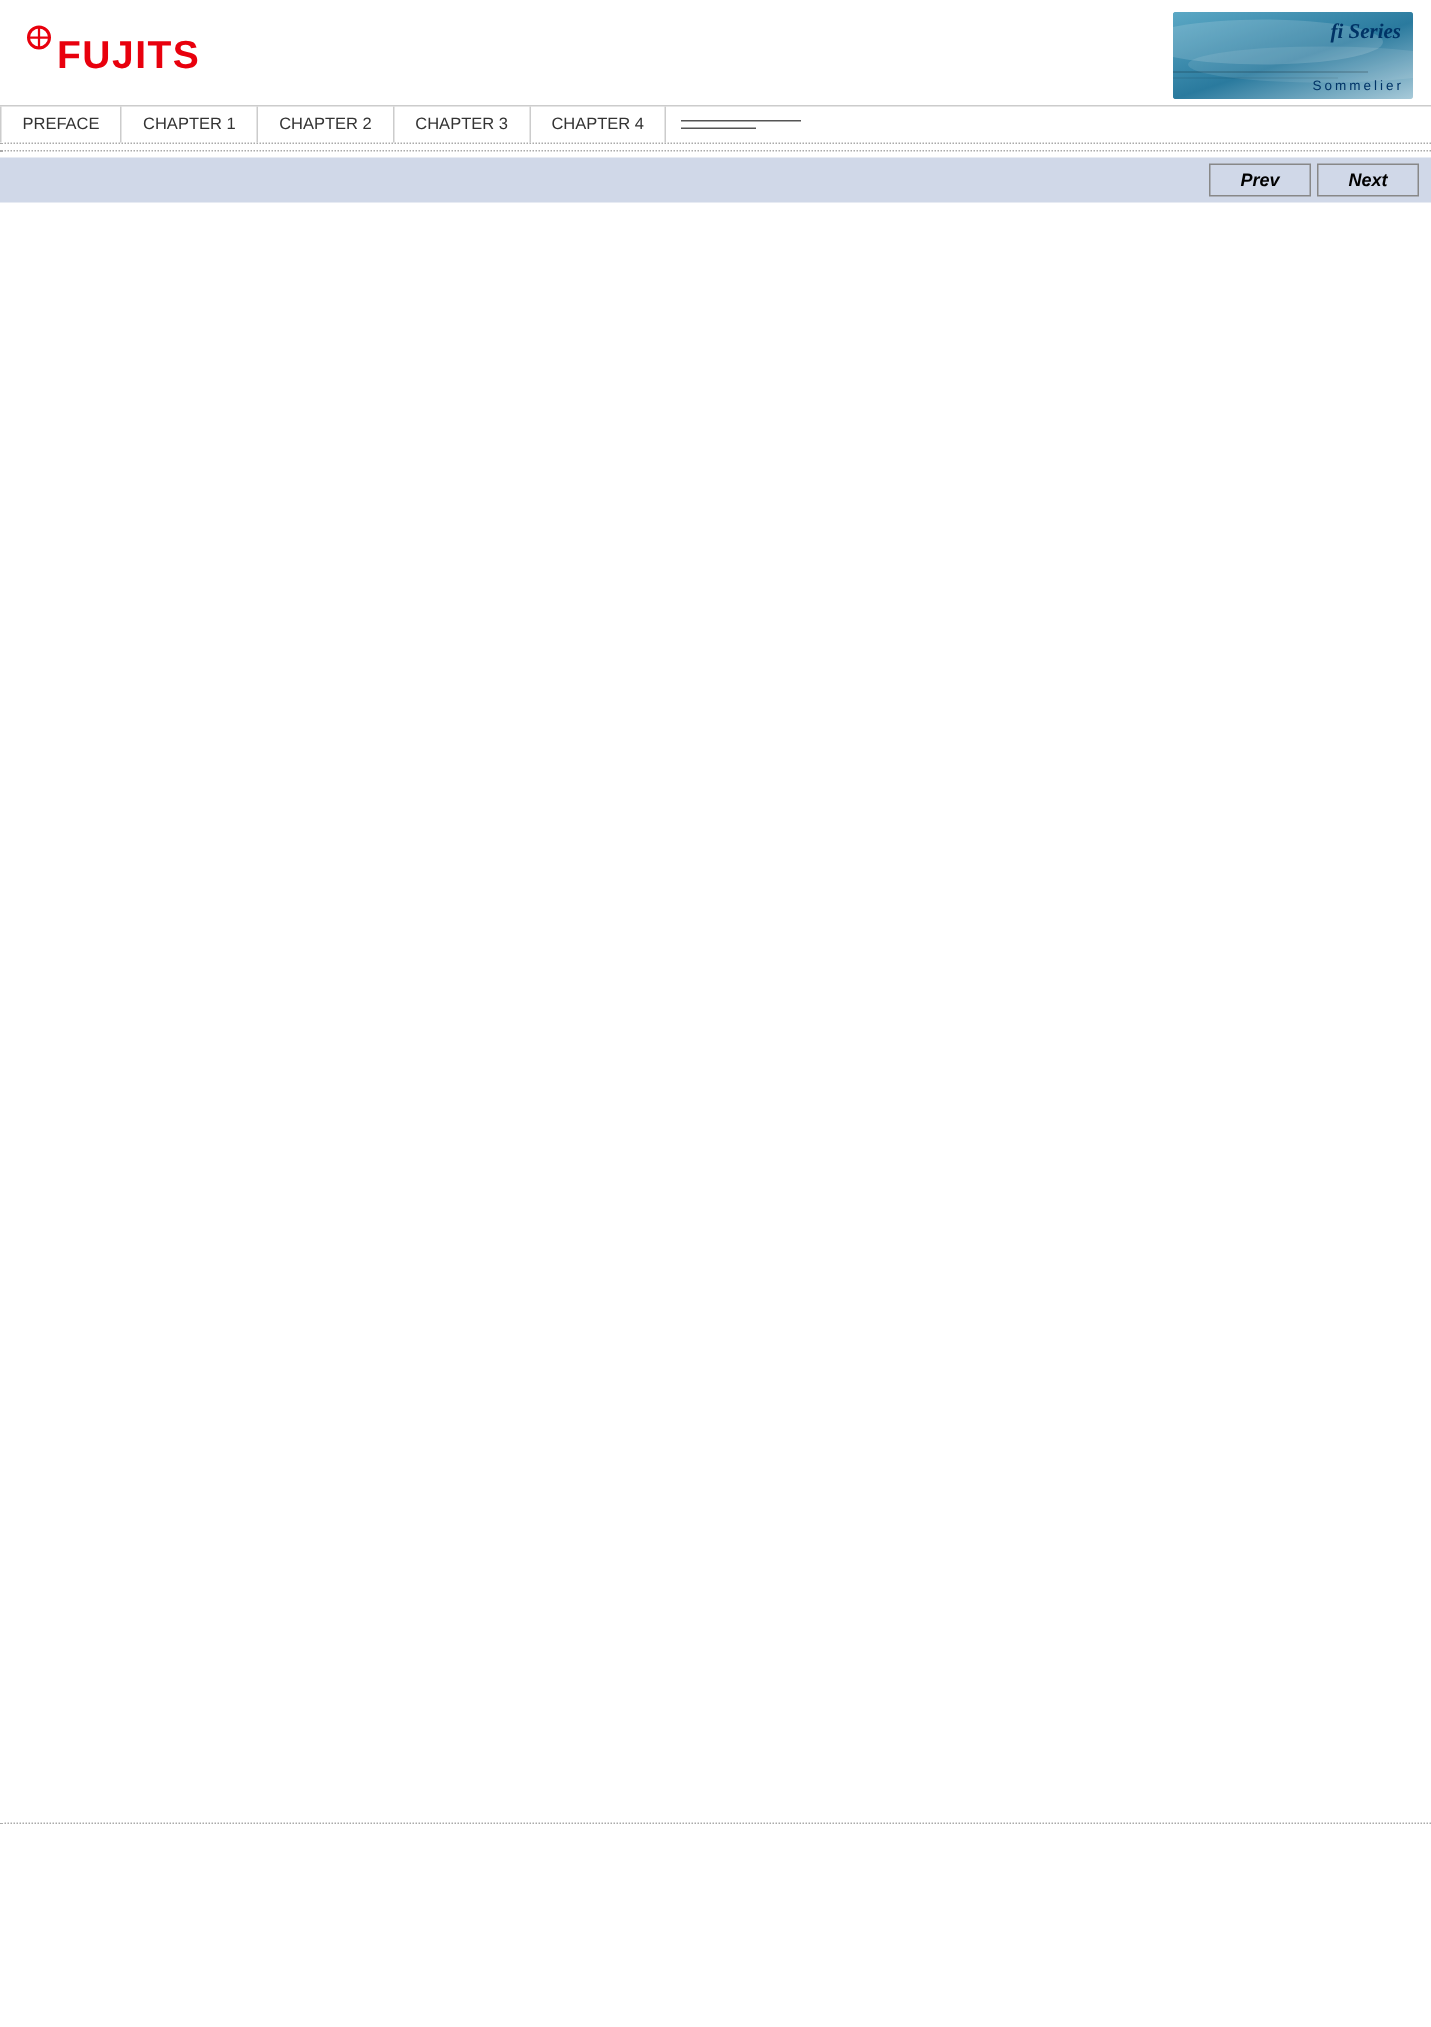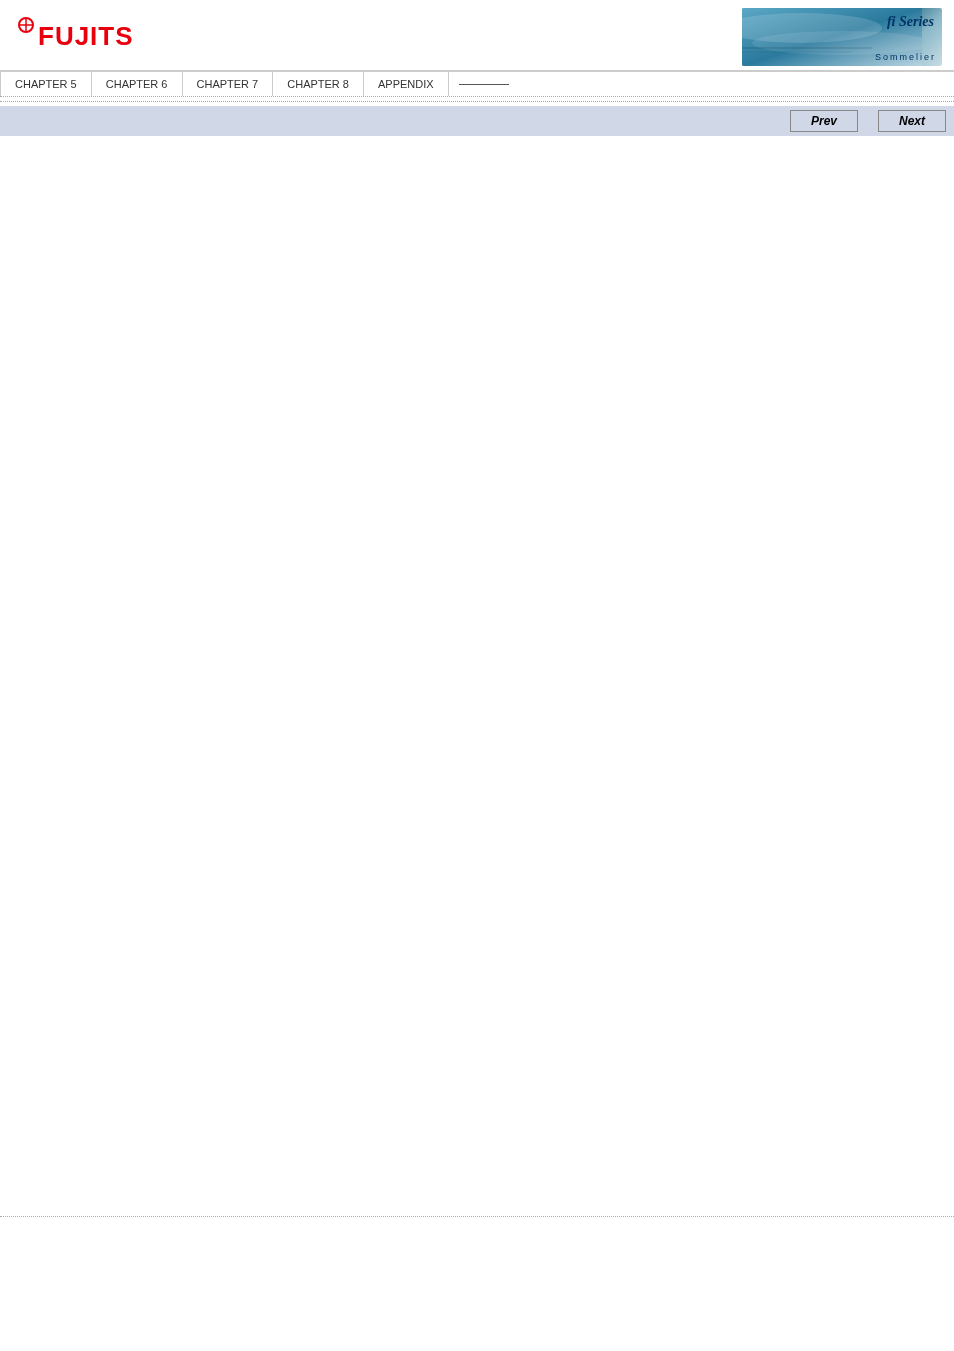--- a/index.html
+++ b/index.html
@@ -26,21 +26,21 @@
       height: 70px;
     }
 
     .logo-area {
       display: flex;
       align-items: center;
     }
 
     
     .fi-series-logo {
-      width: 200px;
+      width: 160px;
       height: 58px;
       position: relative;
       overflow: hidden;
       border-radius: 2px;
     }
 
     .fi-series-bg {
       width: 100%;
       height: 100%;
       background: linear-gradient(135deg, #4a9ab5 0%, #2d7a9a 30%, #1a5f7a 60%, #8ab8c8 80%, #c8dce5 100%);
@@ -111,21 +111,21 @@
       margin: 4px 0;
     }
 
     
     .nav-buttons-bar {
       display: flex;
       justify-content: flex-end;
       align-items: center;
       padding: 4px 8px;
       background: #d0d8e8;
-      gap: 20px;
+      gap: 4px;
     }
 
     .nav-btn {
       padding: 3px 20px;
       font-size: 12px;
       font-style: italic;
       font-weight: bold;
       color: #000;
       background: #d0d8e8;
       border: 1px solid #888;
@@ -205,32 +205,33 @@
         <line x1="0" y1="44" x2="110" y2="44" stroke="rgba(0,0,0,0.15)" stroke-width="0.5"></line>
       </svg>
       <span class="fi-series-text" style="z-index:2;">fi Series</span>
       <span class="fi-series-sub" style="z-index:2;">Sommelier</span>
     </div>
   </div>
 </div>
 
 <div class="nav-bar">
 
-
-  <div class="nav-row nav-row-2">
-    <div class="nav-item">CHAPTER 5</div>
-    <div class="nav-item">CHAPTER 6</div>
-    <div class="nav-item">CHAPTER 7</div>
-    <div class="nav-item">CHAPTER 8</div>
-    <div class="nav-item">APPENDIX</div>
+  <div class="nav-row">
+    <div class="nav-item">PREFACE</div>
+    <div class="nav-item">CHAPTER 1</div>
+    <div class="nav-item">CHAPTER 2</div>
+    <div class="nav-item">CHAPTER 3</div>
+    <div class="nav-item">CHAPTER 4</div>
 
     <div class="nav-ext-lines">
+      <div class="ext-line ext-line-long"></div>
       <div class="ext-line ext-line-short"></div>
     </div>
   </div>
+
 </div>
 
 <hr class="dotted-separator">
 
 <div class="nav-buttons-bar">
   <button class="nav-btn">Prev</button>
   <button class="nav-btn">Next</button>
 </div>
 
 <div class="main-content">

